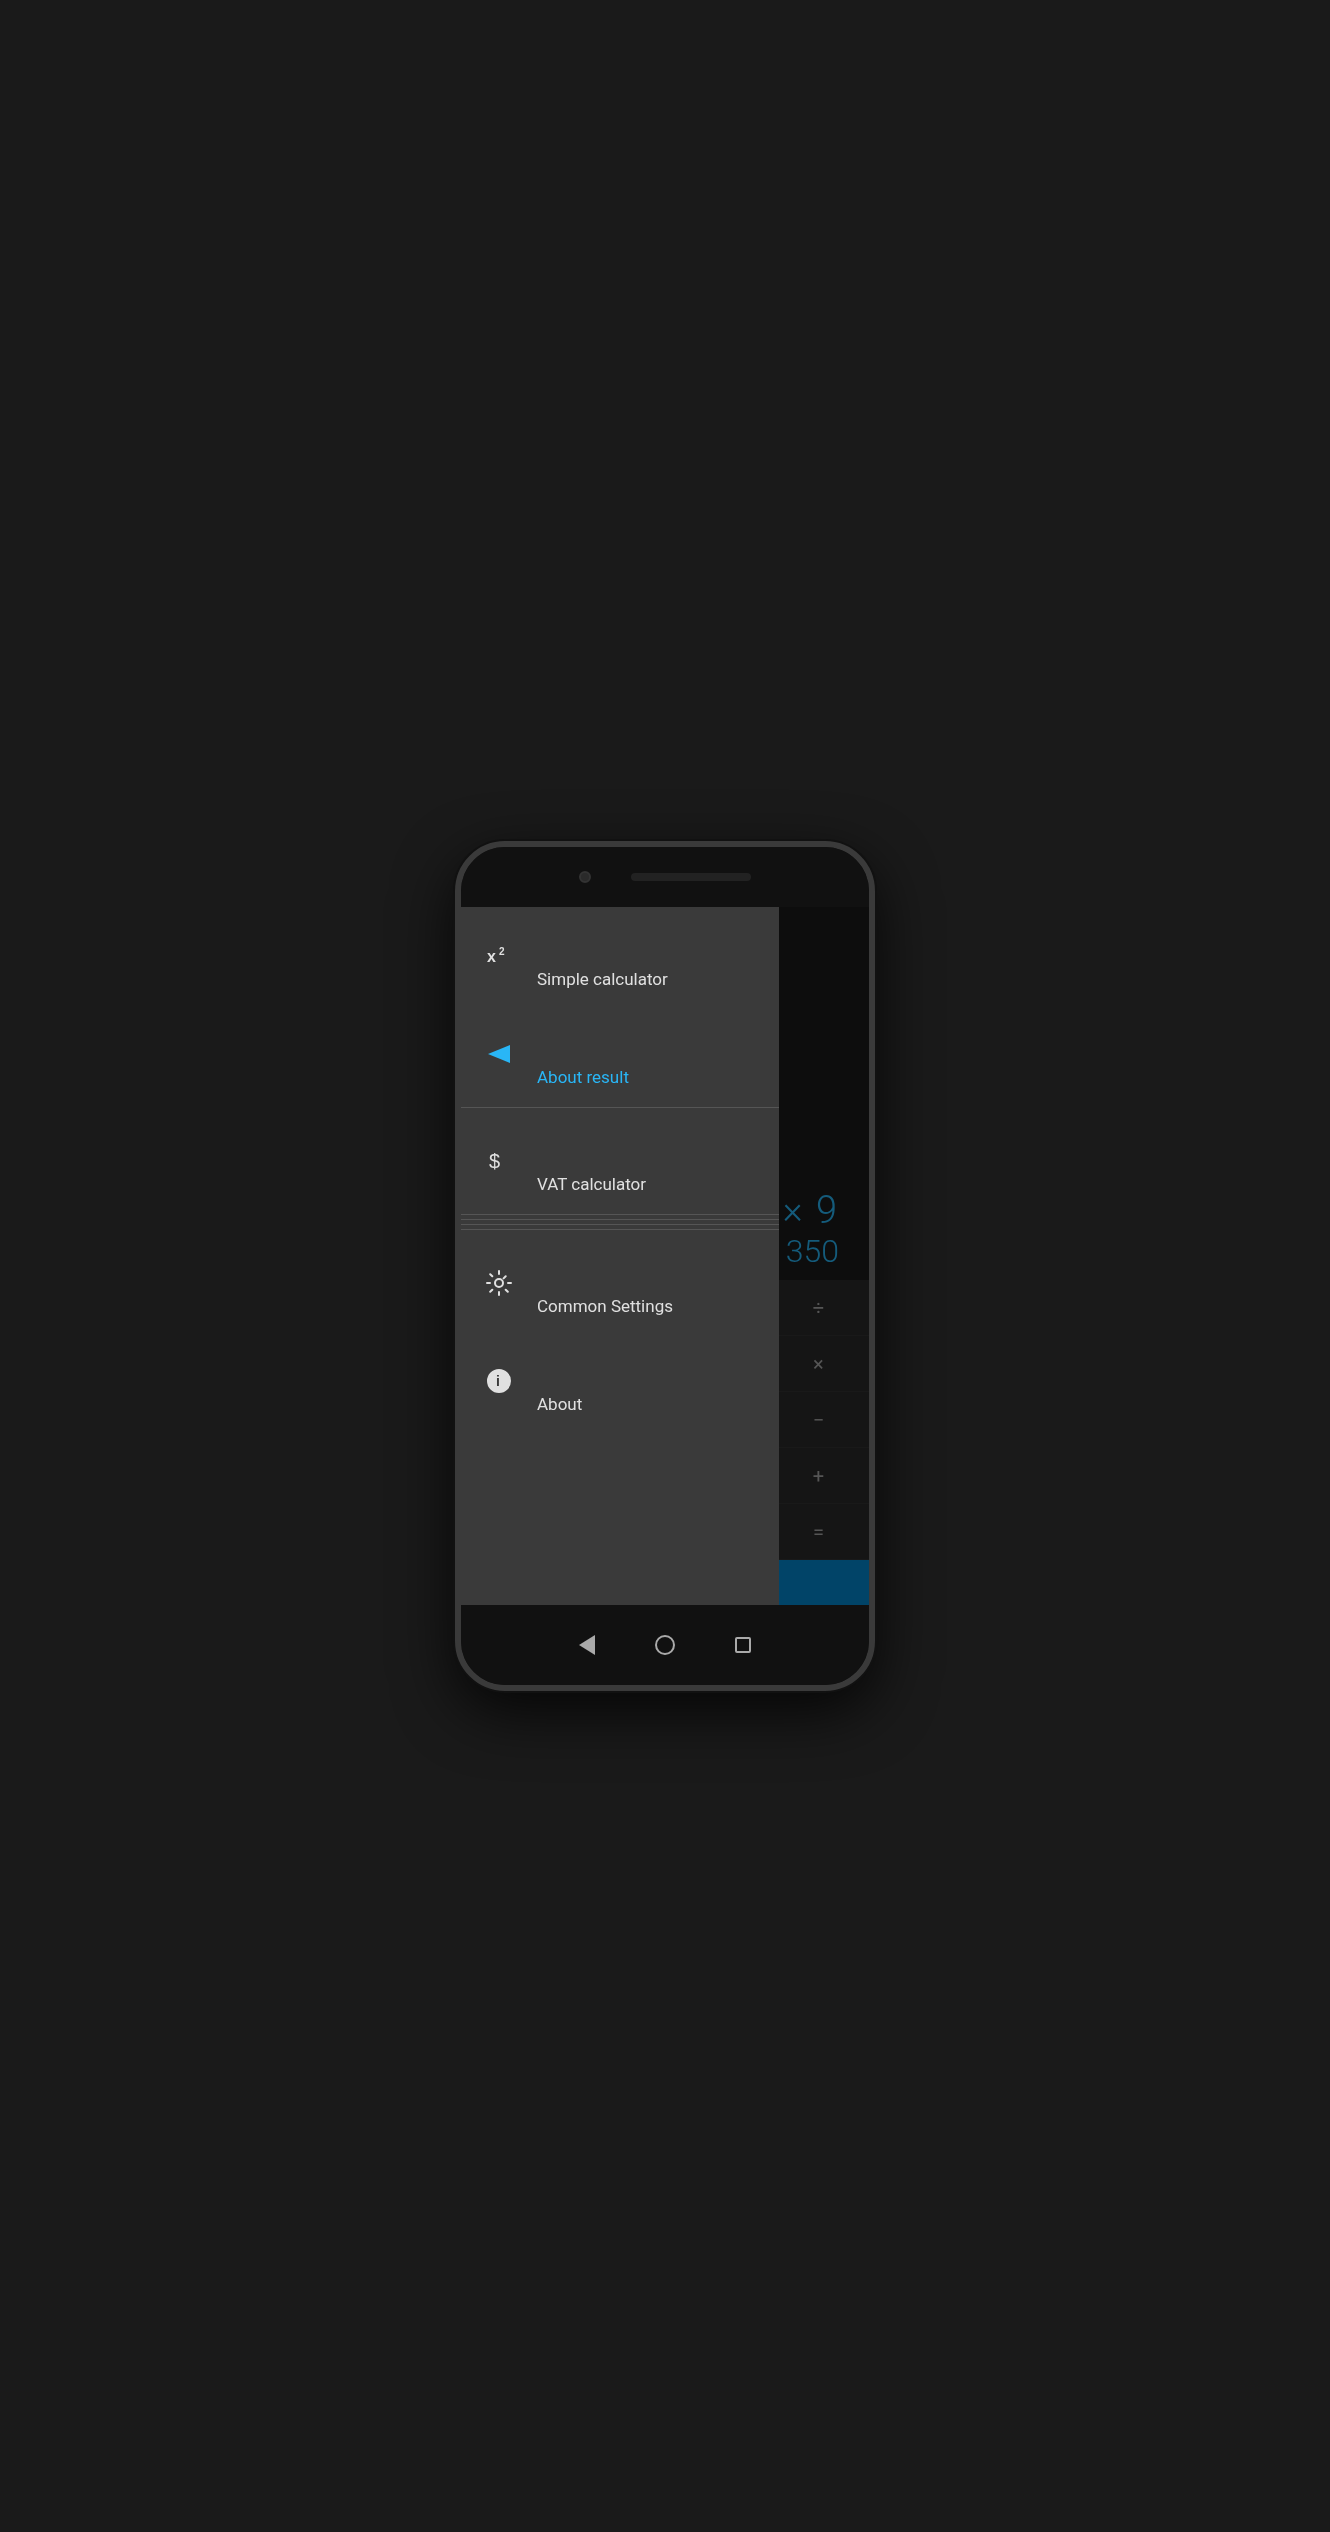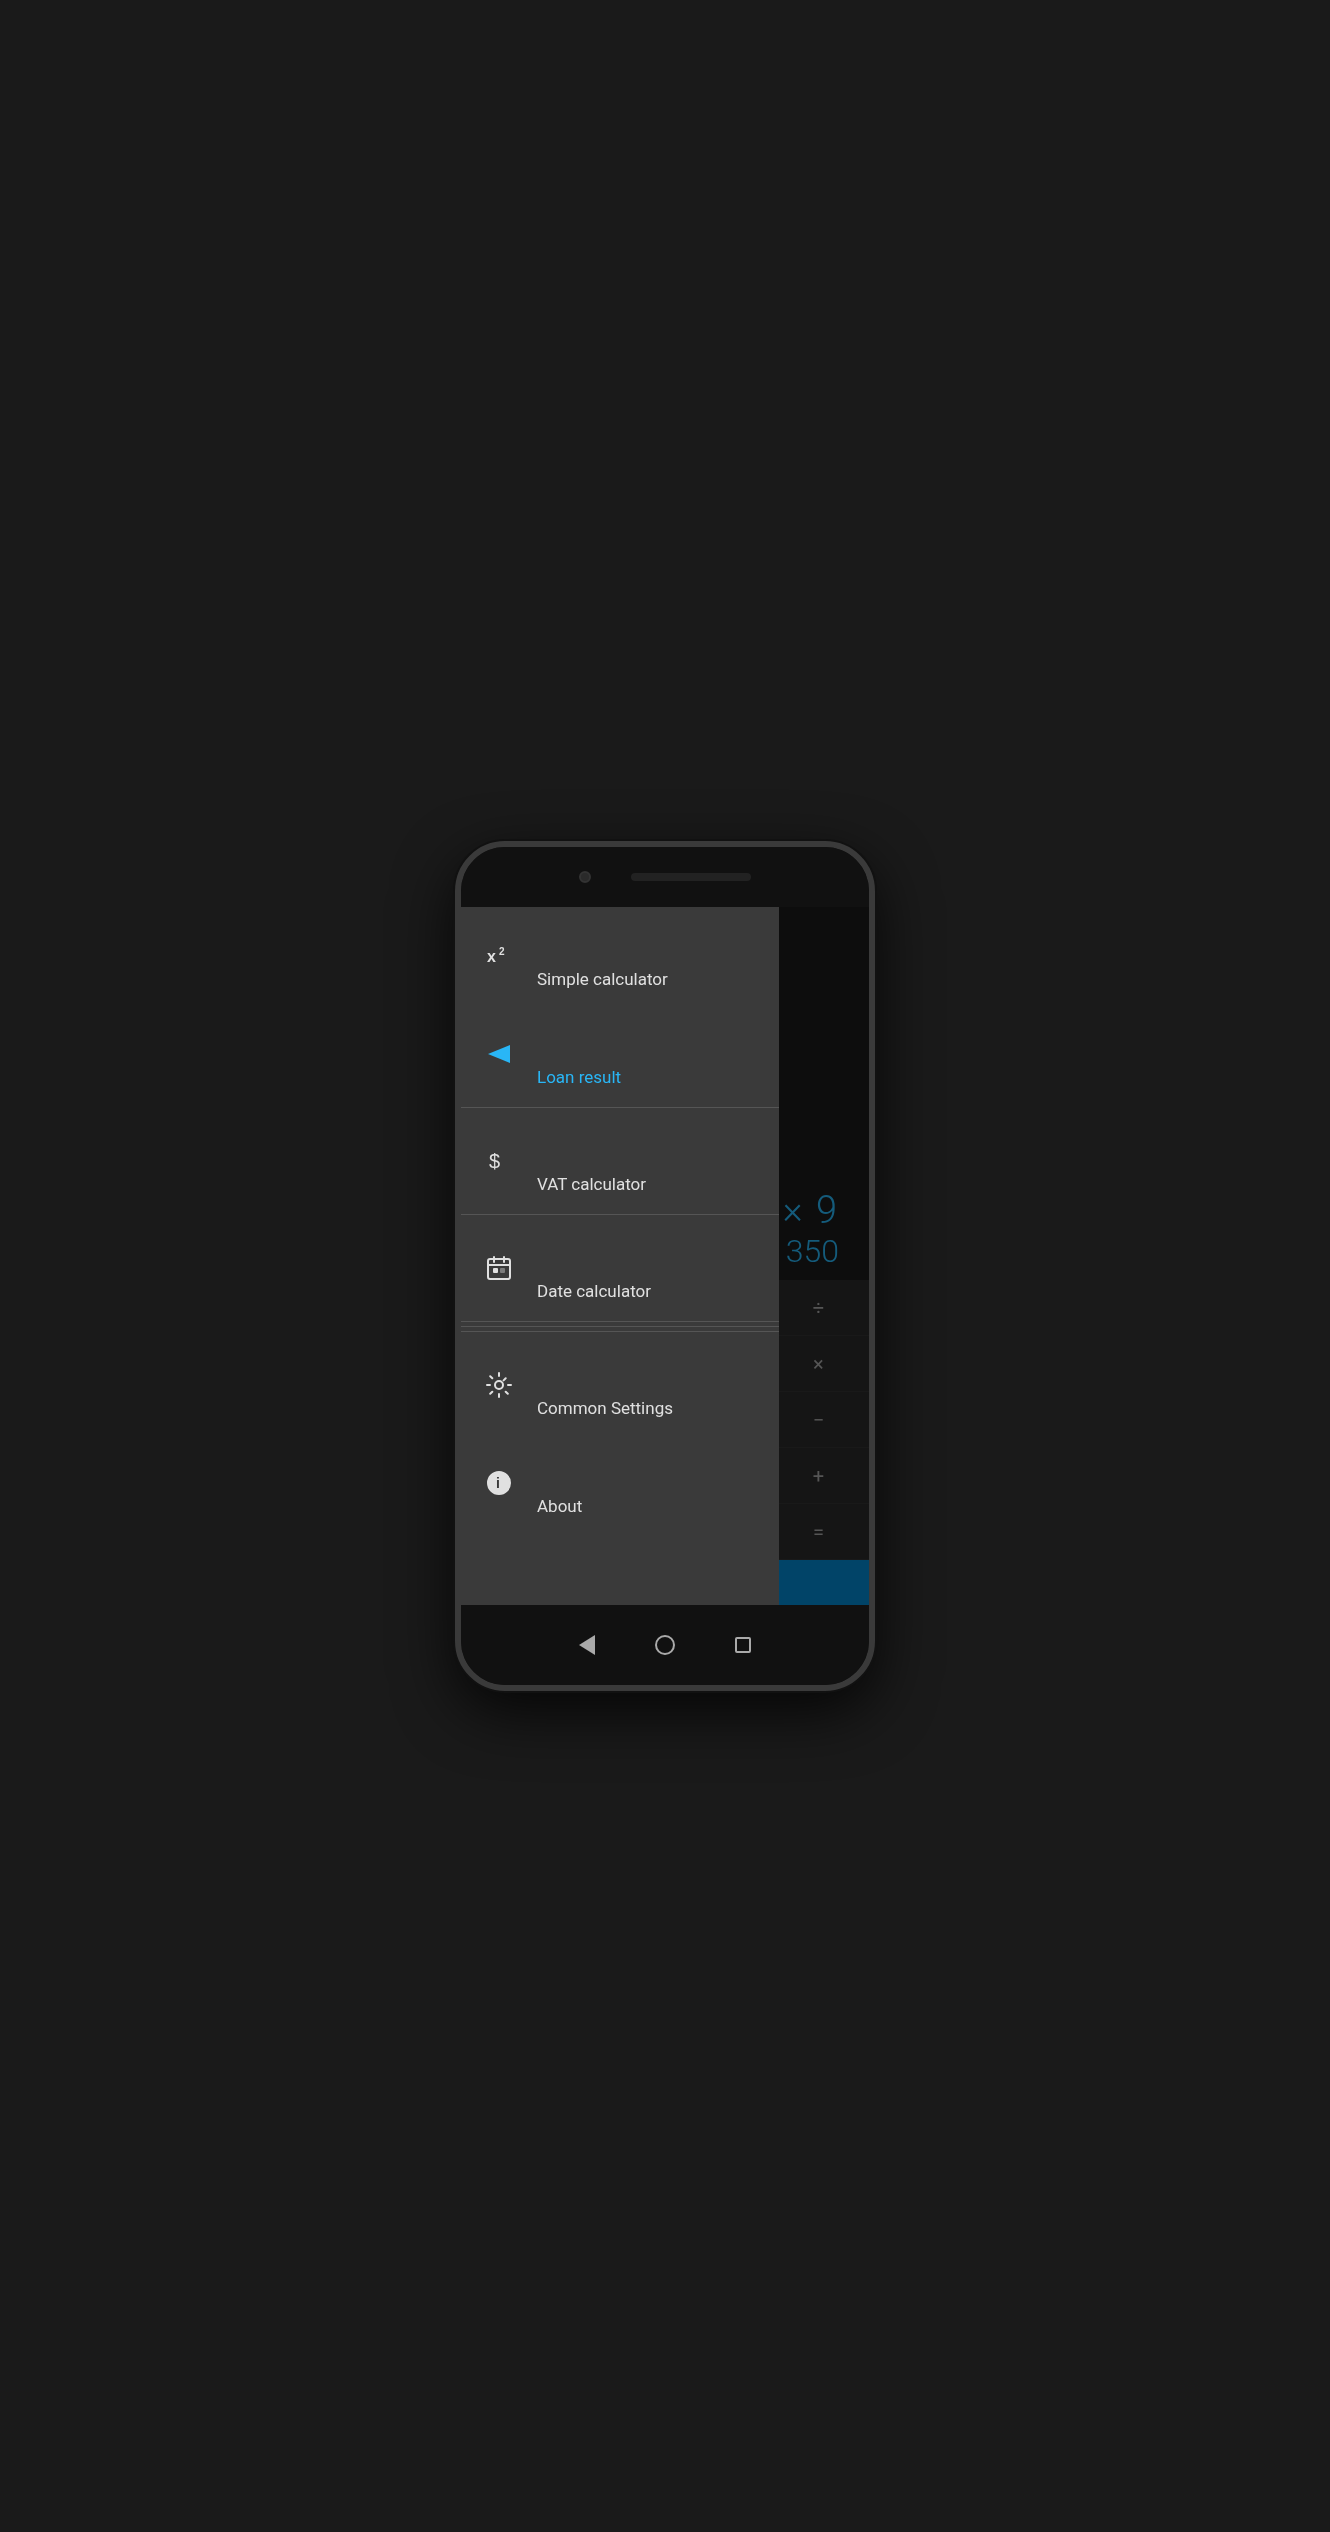--- a/index.html
+++ b/index.html
@@ -313,54 +313,41 @@
           </div>
           <span class="menu-label">Simple calculator</span>
         </div>
 
         <div class="menu-item">
           <div class="menu-icon">
             <svg width="26" height="26" viewBox="0 0 26 26">
               <polygon points="2,13 24,4 24,22" fill="#29b6f6"></polygon>
             </svg>
           </div>
-          <span class="menu-label blue">Loan result</span>
+          <span class="menu-label blue">About result</span>
         </div>
 
 
       </div>
 
       <div class="divider"></div>
 
       <div class="drawer-bottom-section">
 
         <div class="menu-item">
           <div class="menu-icon">
             <svg width="26" height="26" viewBox="0 0 26 26" fill="none">
               <text x="3" y="20" font-family="Arial" font-size="20" fill="#e0e0e0">$</text>
             </svg>
           </div>
           <span class="menu-label">VAT calculator</span>
         </div>
 
         <div class="divider"></div>
 
-        <div class="menu-item">
-          <div class="menu-icon">
-            <svg width="26" height="26" viewBox="0 0 26 26" fill="none">
-              <rect x="2" y="4" width="22" height="20" rx="2" stroke="#e0e0e0" stroke-width="2"></rect>
-              <line x1="2" y1="10" x2="24" y2="10" stroke="#e0e0e0" stroke-width="2"></line>
-              <line x1="8" y1="2" x2="8" y2="7" stroke="#e0e0e0" stroke-width="2" stroke-linecap="round"></line>
-              <line x1="18" y1="2" x2="18" y2="7" stroke="#e0e0e0" stroke-width="2" stroke-linecap="round"></line>
-              <rect x="7" y="13" width="5" height="5" rx="1" fill="#e0e0e0"></rect>
-              <rect x="14" y="13" width="5" height="5" rx="1" fill="#e0e0e0" opacity="0.4"></rect>
-            </svg>
-          </div>
-          <span class="menu-label">Date calculator</span>
-        </div>
 
         <div class="divider"></div>
 
 
         <div class="divider"></div>
 
 
         <div class="divider"></div>
 
         <div class="menu-item">

